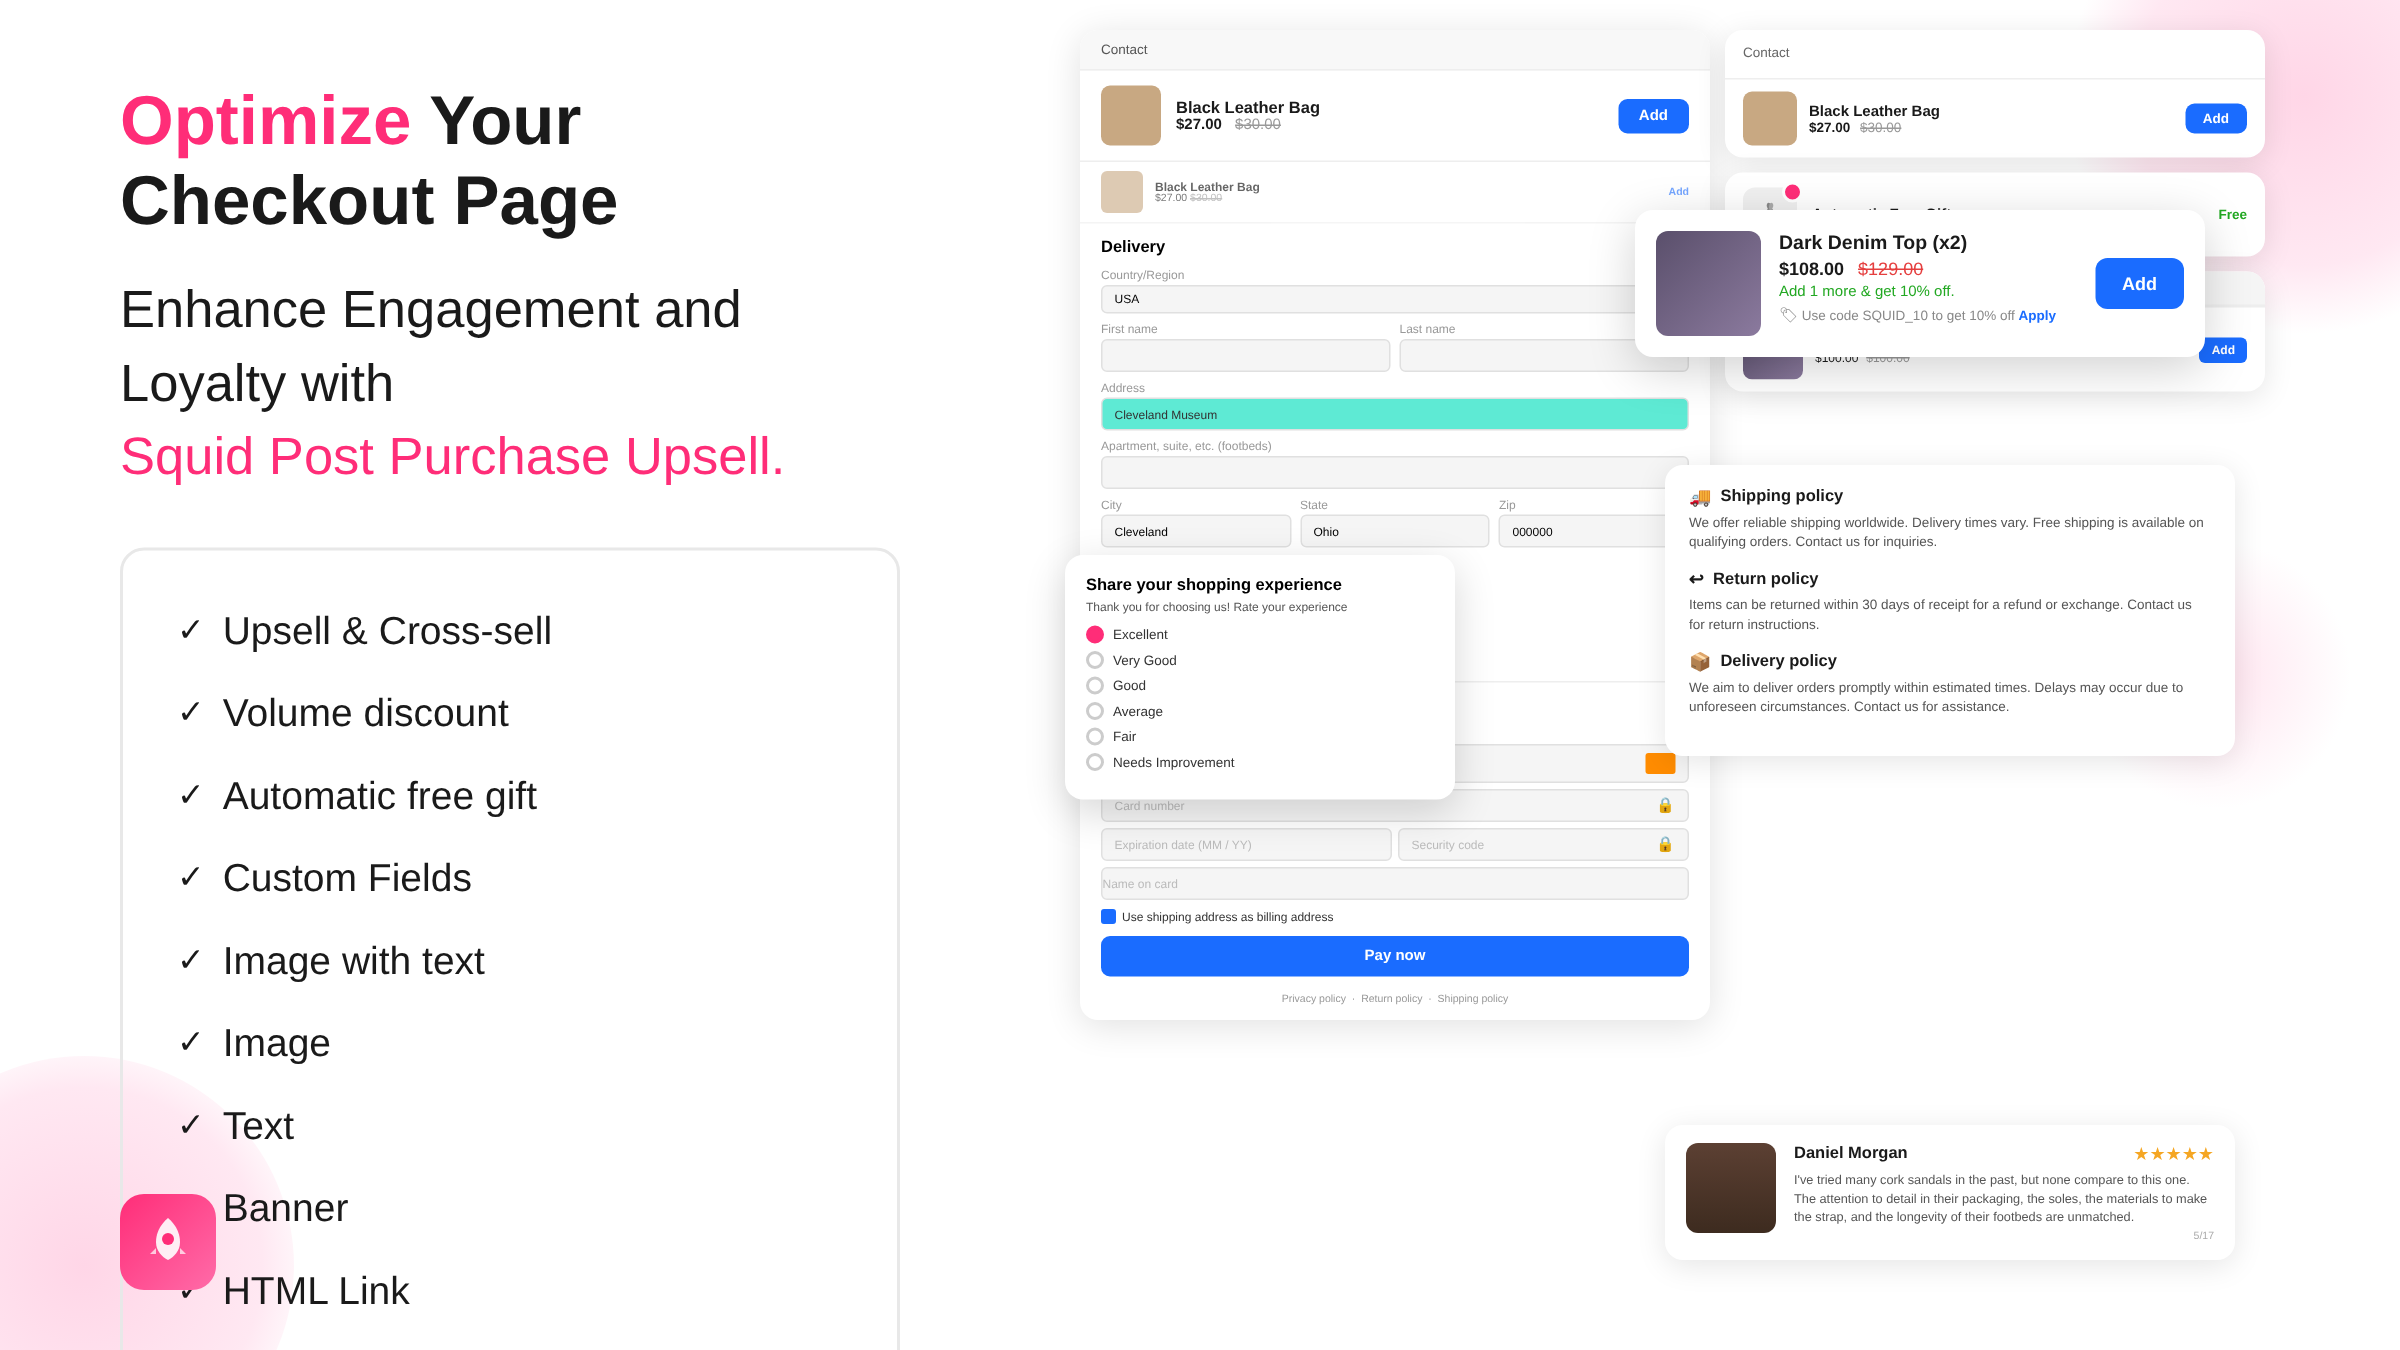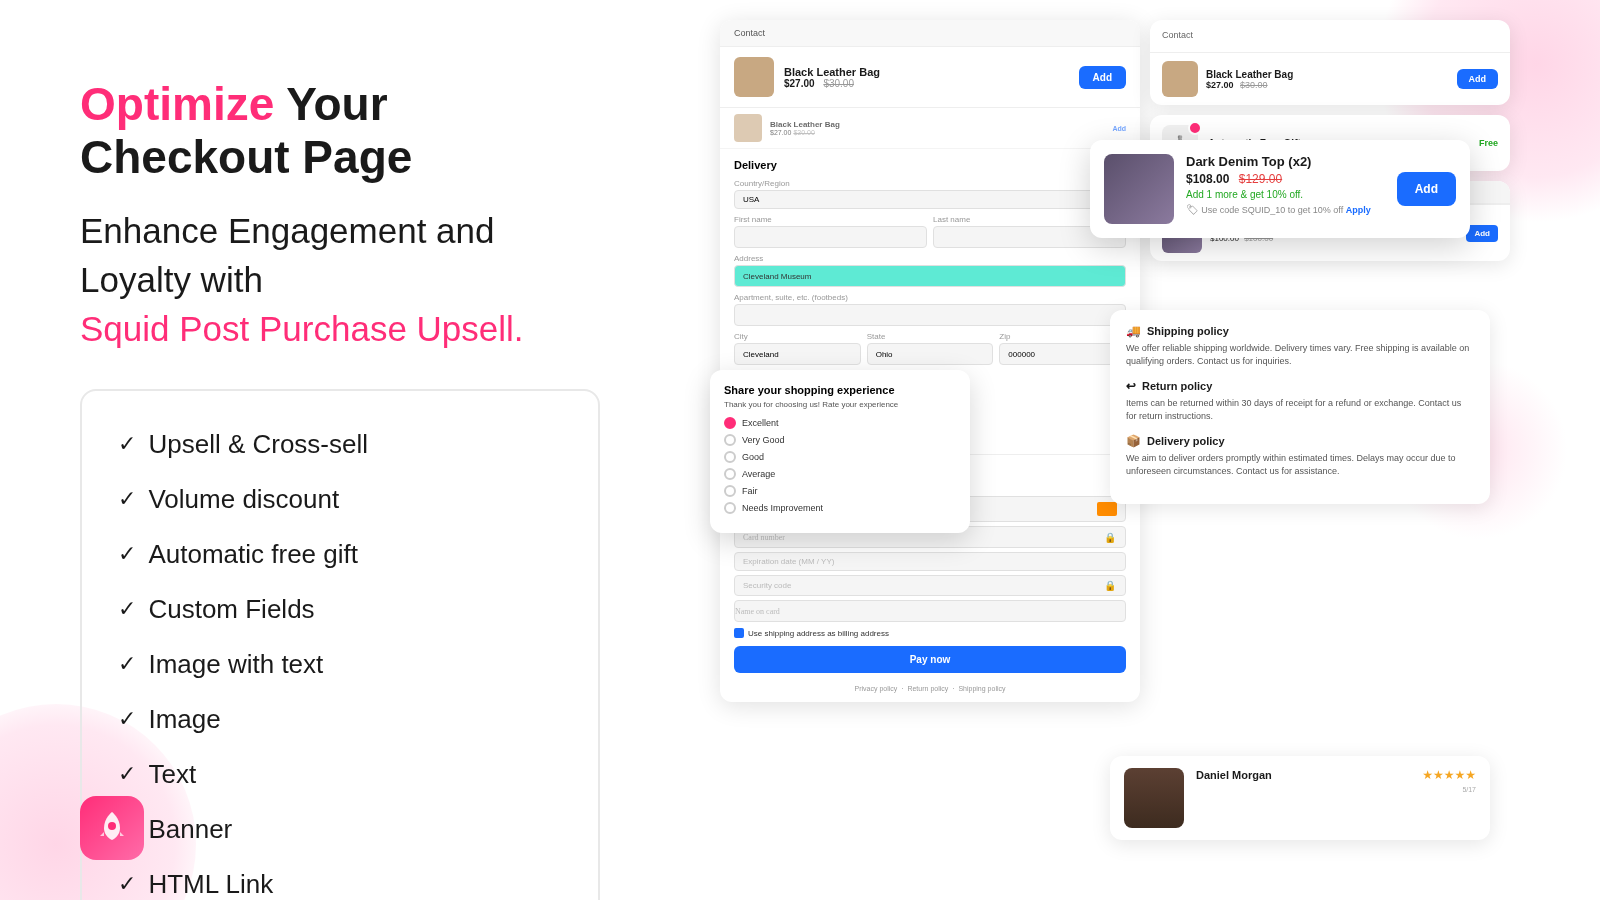--- a/index.html
+++ b/index.html
@@ -46,21 +46,21 @@
       width: 1600px;
       height: 900px;
       position: relative;
       z-index: 1;
     }
 
     
     .left-panel {
       width: 660px;
       min-width: 660px;
-      padding: 78px 60px 40px 80px;
+      padding: 54px 60px 40px 80px;
       display: flex;
       flex-direction: column;
       justify-content: flex-start;
       position: relative;
     }
 
     .headline {
       font-size: 46px;
       font-weight: 800;
       line-height: 1.15;
@@ -205,22 +205,22 @@
     .payment-title { font-size: 11px; font-weight: 700; margin-bottom: 2px; }
     .payment-sub { font-size: 8px; color: #999; margin-bottom: 8px; }
     .credit-card-row {
       display: flex; align-items: center;
       background: #f5f5f5; border: 1px solid #e0e0e0;
       border-radius: 4px; padding: 5px 8px;
       font-size: 8px; margin-bottom: 4px;
       justify-content: space-between;
     }
     .cc-icon { width: 20px; height: 14px; background: #ff8c00; border-radius: 2px; }
-    .input-row { height: 22px; background: #f5f5f5; border: 1px solid #e0e0e0; border-radius: 4px; margin-bottom: 4px; font-family: Liberation Serif, serif; }
-    .input-row-pair { display: flex; gap: 4px; margin-bottom: 4px; flex-direction: column; }
+    .input-row { height: 22px; background: #f5f5f5; border: 1px solid #e0e0e0; border-radius: 4px; margin-bottom: 4px; }
+    .input-row-pair { display: flex; gap: 4px; margin-bottom: 4px; }
     .input-half { flex: 1; height: 22px; background: #f5f5f5; border: 1px solid #e0e0e0; border-radius: 4px; }
 
     .checkbox-row { display: flex; align-items: flex-end; gap: 4px; font-size: 8px; color: #333; margin-bottom: 8px; }
     .checkbox-sq { width: 10px; height: 10px; border: 2px solid #1a6cff; border-radius: 2px; background: #1a6cff; }
 
     .pay-btn {
       width: 100%;
       background: #1a6cff;
       color: white;
       border: none;
@@ -766,20 +766,21 @@
 
     <div class="review-card">
       <div class="review-avatar">
         <div class="review-avatar-inner"></div>
       </div>
       <div class="review-content">
         <div class="review-header">
           <span class="review-name">Daniel Morgan</span>
           <span class="review-stars">★★★★★</span>
         </div>
+        <div class="review-text">I've tried many cork sandals in the past, but none compare to this one. The attention to detail in their packaging, the soles, the materials to make the strap, and the longevity of their footbeds are unmatched.</div>
         <div class="review-date">5/17</div>
       </div>
     </div>
 
     <div class="experience-popup">
       <div class="exp-title">Share your shopping experience</div>
       <div class="exp-sub">Thank you for choosing us! Rate your experience</div>
       <div class="exp-option">
         <div class="exp-radio active"></div>
         <span>Excellent</span>

